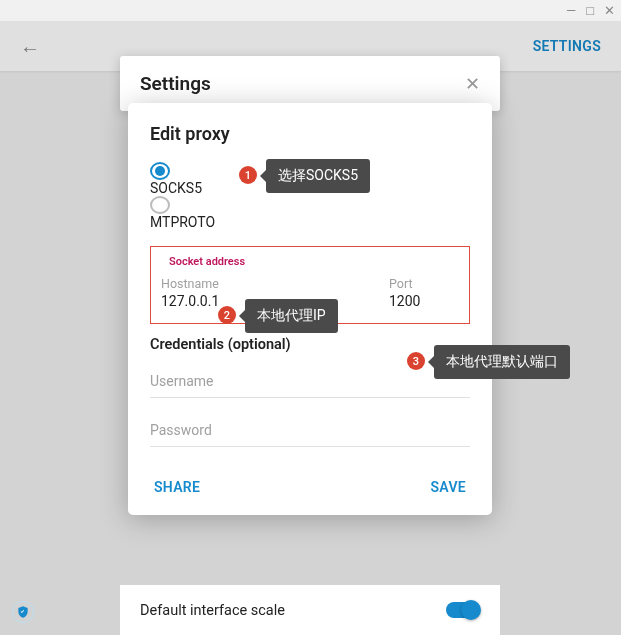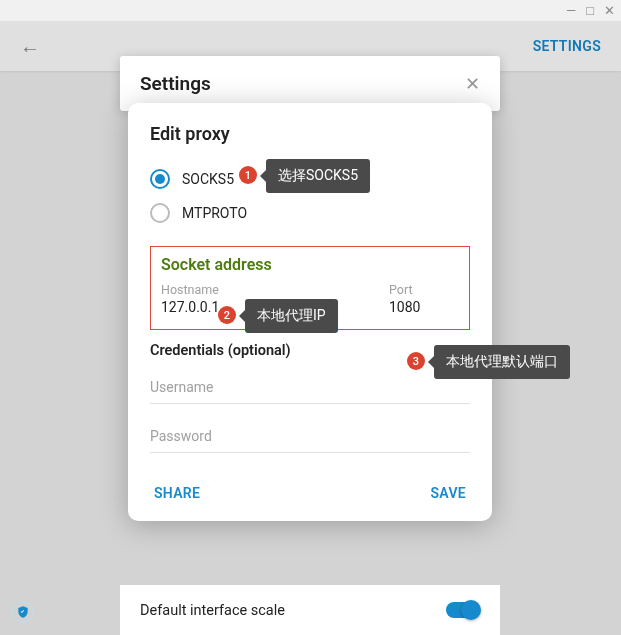--- a/index.html
+++ b/index.html
@@ -7,29 +7,29 @@
 .titlebar { height: 21px; background: #f1f1f1; display: flex; justify-content: flex-end; align-items: center; padding-right: 6px; gap: 10px; color: #888; font-size: 13px; }
 .titlebar span { cursor: pointer; }
 .header { height: 50px; background: #fff; display: flex; align-items: center; padding: 0 20px; box-shadow: 0 1px 2px rgba(0,0,0,0.08); }
 .back-btn { color: #888; font-size: 20px; cursor: pointer; }
 .settings-link { margin-left: auto; color: #168acd; font-weight: 600; font-size: 14px; letter-spacing: 0.3px; }
 .overlay { position: absolute; top: 21px; left: 0; right: 0; bottom: 0; background: rgba(0,0,0,0.12); }
 .settings-panel { position: absolute; top: 56px; left: 120px; width: 380px; background: #fff; border-radius: 3px; box-shadow: 0 2px 12px rgba(0,0,0,0.2); }
 .settings-panel-hd { display: flex; align-items: center; padding: 16px 20px; }
 .settings-panel-hd h2 { font-size: 19px; font-weight: 600; color: #222; }
 .close-x { margin-left: auto; color: #999; font-size: 18px; cursor: pointer; }
-.modal { position: absolute; top: 103px; left: 128px; width: 364px; background: #fff; border-radius: 10px; box-shadow: 0 4px 28px rgba(0,0,0,0.25); padding: 20px 22px 14px 22px; }
+.modal { position: absolute; top: 103px; left: 128px; width: 364px; background: #fff; border-radius: 5px; box-shadow: 0 4px 28px rgba(0,0,0,0.25); padding: 20px 22px 14px 22px; }
 .modal h3 { font-size: 18px; font-weight: 600; color: #222; margin-bottom: 18px; }
-.radio-row { display: flex; align-items: center; height: 34px; cursor: pointer; }
+.radio-row { display: flex; align-items: flex-start; height: 34px; cursor: pointer; flex-direction: column; }
 .radio-outer { width: 20px; height: 20px; border: 2px solid #bbb; border-radius: 50%; display: flex; align-items: center; justify-content: center; margin-right: 12px; }
 .radio-outer.sel { border-color: #168acd; }
 .radio-inner { width: 10px; height: 10px; background: #168acd; border-radius: 50%; }
 .radio-label { font-size: 14px; color: #222; }
 .socket-box { border: 1px solid #e14a3a; padding: 8px 10px 14px 10px; margin-top: 16px; position: relative; }
-.socket-title { font-size: 16px; font-weight: 600; color: #4d7c0f; margin-bottom: 8px; }
+.socket-title { font-size: 11px; font-weight: 600; color: #be185d; margin-bottom: 8px; margin-left: 8px; }
 .socket-row { display: flex; gap: 18px; }
 .field { flex: 1; }
 .field.port { flex: 0 0 70px; }
 .field-label { font-size: 12.5px; color: #a0a0a0; display: block; margin-bottom: 2px; }
 .field-value { font-size: 14px; color: #222; }
 .cred-title { font-size: 14.5px; font-weight: 600; color: #222; margin-top: 12px; margin-bottom: 10px; }
 .text-input { width: 100%; border: none; border-bottom: 1px solid #e0e0e0; padding: 10px 0 8px 0; font-size: 14px; color: #3b82f6; outline: none; }
 .text-input::placeholder { color: #a0a0a0; }
 .text-input + .text-input { margin-top: 14px; }
 .modal-actions { display: flex; margin-top: 26px; }
@@ -89,21 +89,21 @@
 
   <div class="socket-box">
     <div class="socket-title">Socket address</div>
     <div class="socket-row">
       <div class="field">
         <span class="field-label">Hostname</span>
         <div class="field-value">127.0.0.1</div>
       </div>
       <div class="field port">
         <span class="field-label">Port</span>
-        <div class="field-value">1080</div>
+        <div class="field-value">1200</div>
       </div>
     </div>
   </div>
 
   <div class="cred-title">Credentials (optional)</div>
   <input class="text-input" placeholder="Username" style="">
   <input class="text-input" type="password" placeholder="Password" style="">
 
   <div class="modal-actions">
     <button class="action-btn">SHARE</button>

